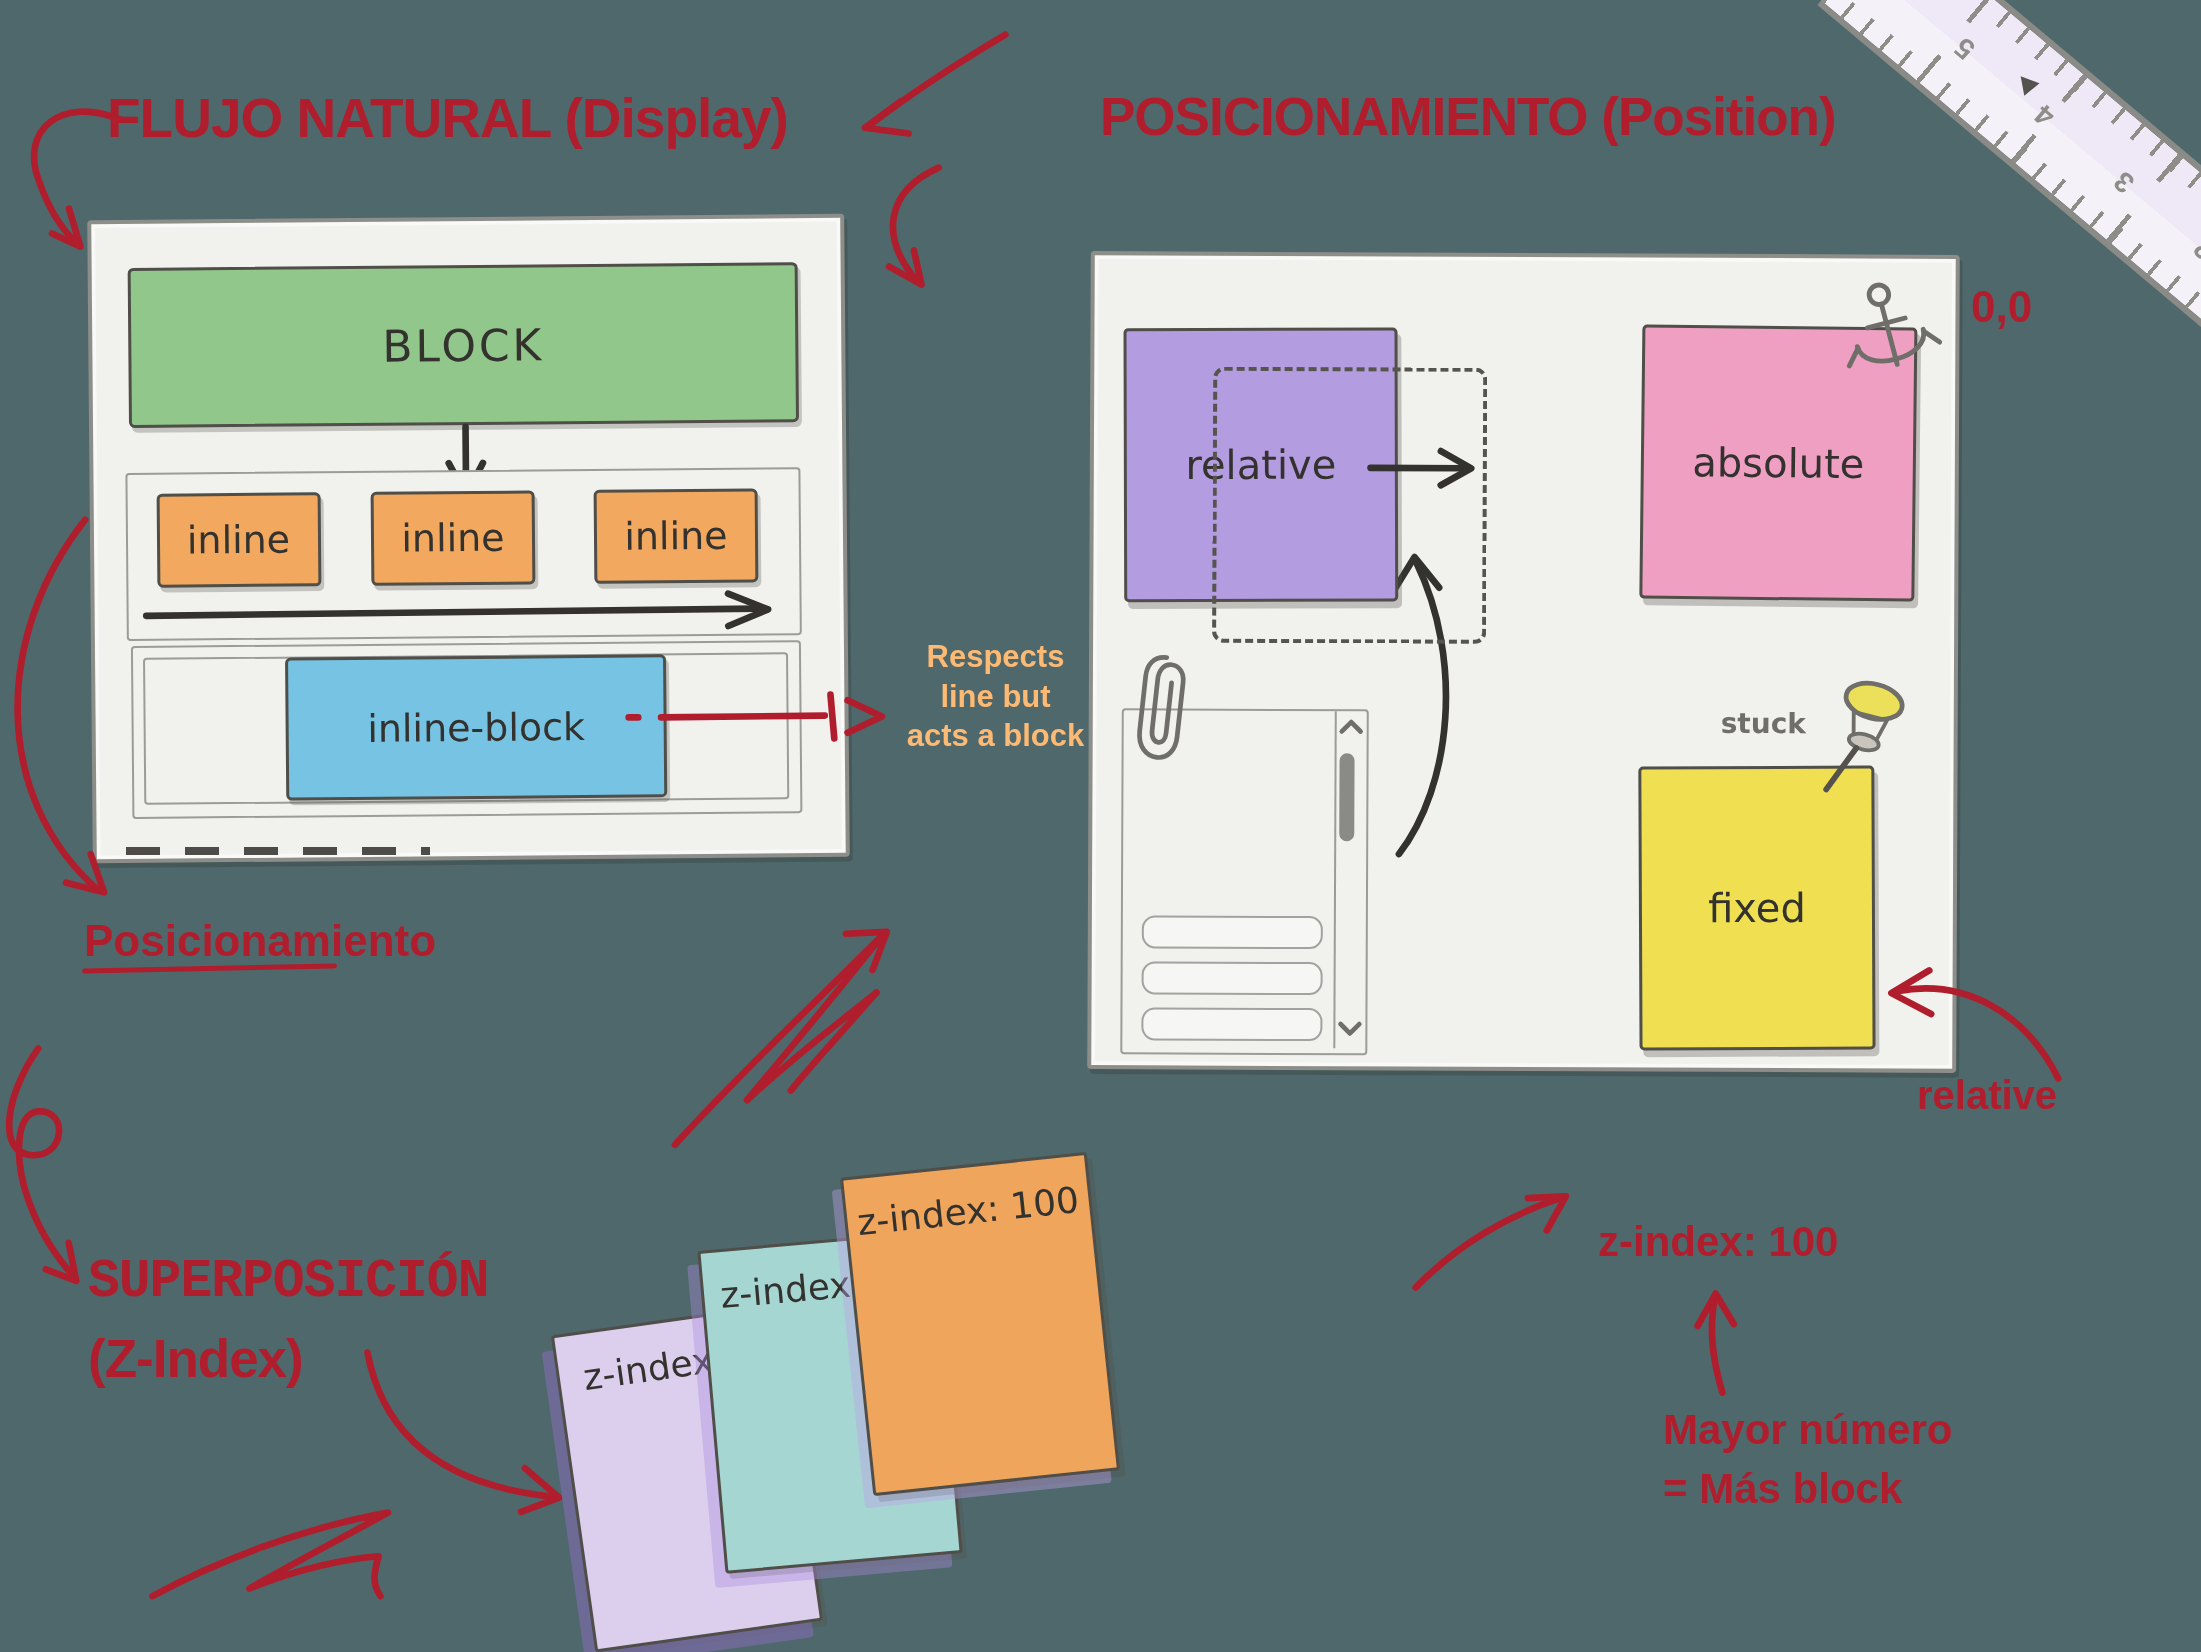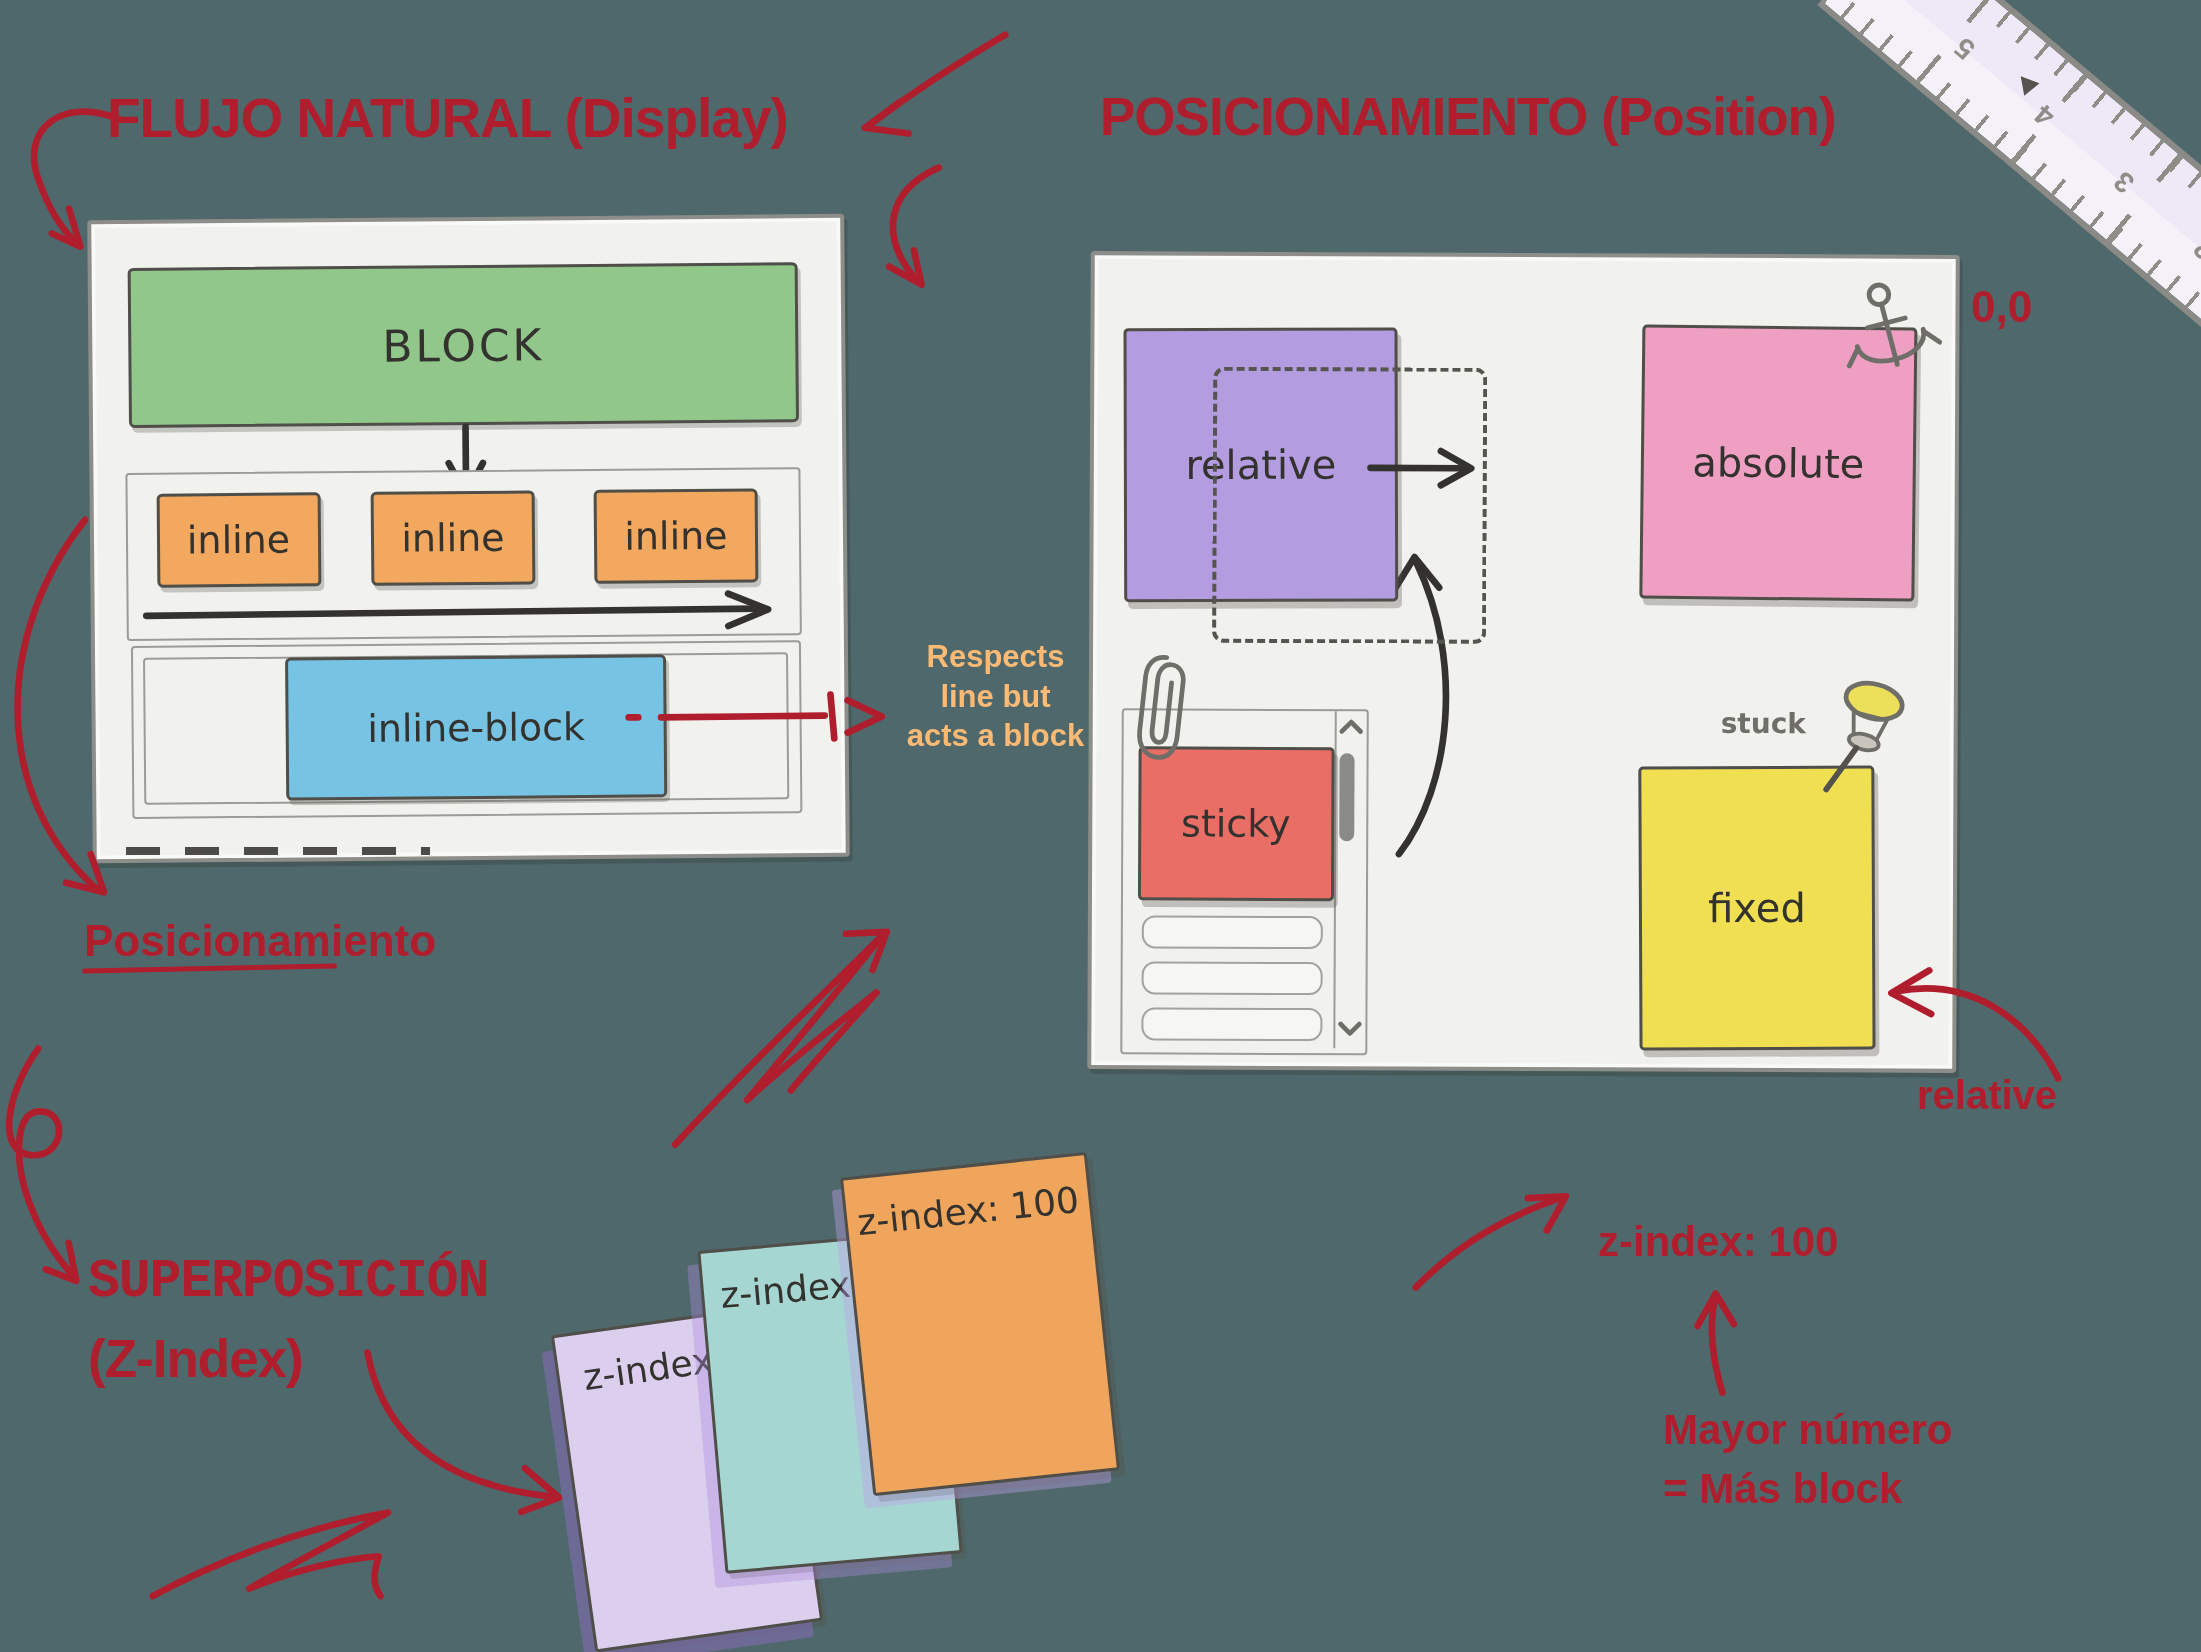--- a/index.html
+++ b/index.html
@@ -170,23 +170,20 @@
     <svg class="deco gray" style="left:742px;top:17px;transform:rotate(-15deg);z-index:5;" width="107" height="122" viewBox="0 0 110 125">
       <circle cx="55" cy="18" r="10" stroke-width="8"></circle>
       <line x1="55" y1="28" x2="55" y2="92" stroke-width="9"></line>
       <line x1="35" y1="48" x2="75" y2="48" stroke-width="8"></line>
       <path d="M20,64 C20,94 90,94 90,64" stroke-width="9"></path>
       <path d="M20,66 L7,81" stroke-width="8"></path>
         <path d="M90,66 L103,81" stroke-width="8"></path>
     </svg>
 
     <div id="scrollbox">
-      <div class="note" id="sticky-note" style="background: rgb(233, 110, 102);">
-        <span>sticky</span>
-      </div>
       <div class="bar" id="bar1"></div>
       <div class="bar" id="bar2"></div>
       <div class="bar" id="bar3"></div>
       <div id="scrollbar">
         <svg class="deco gray" style="left:1px;top:7.6px;" width="27" height="15" viewBox="0 0 28 16">
           <path d="M4,13 L14,3 L24,13"></path>
         </svg>
         <div id="scroll-thumb"></div>
         <svg class="deco gray" style="left:1px;top:310px;" width="27" height="15" viewBox="0 0 28 16">
           <path d="M4,3 L14,13 L24,3"></path>

